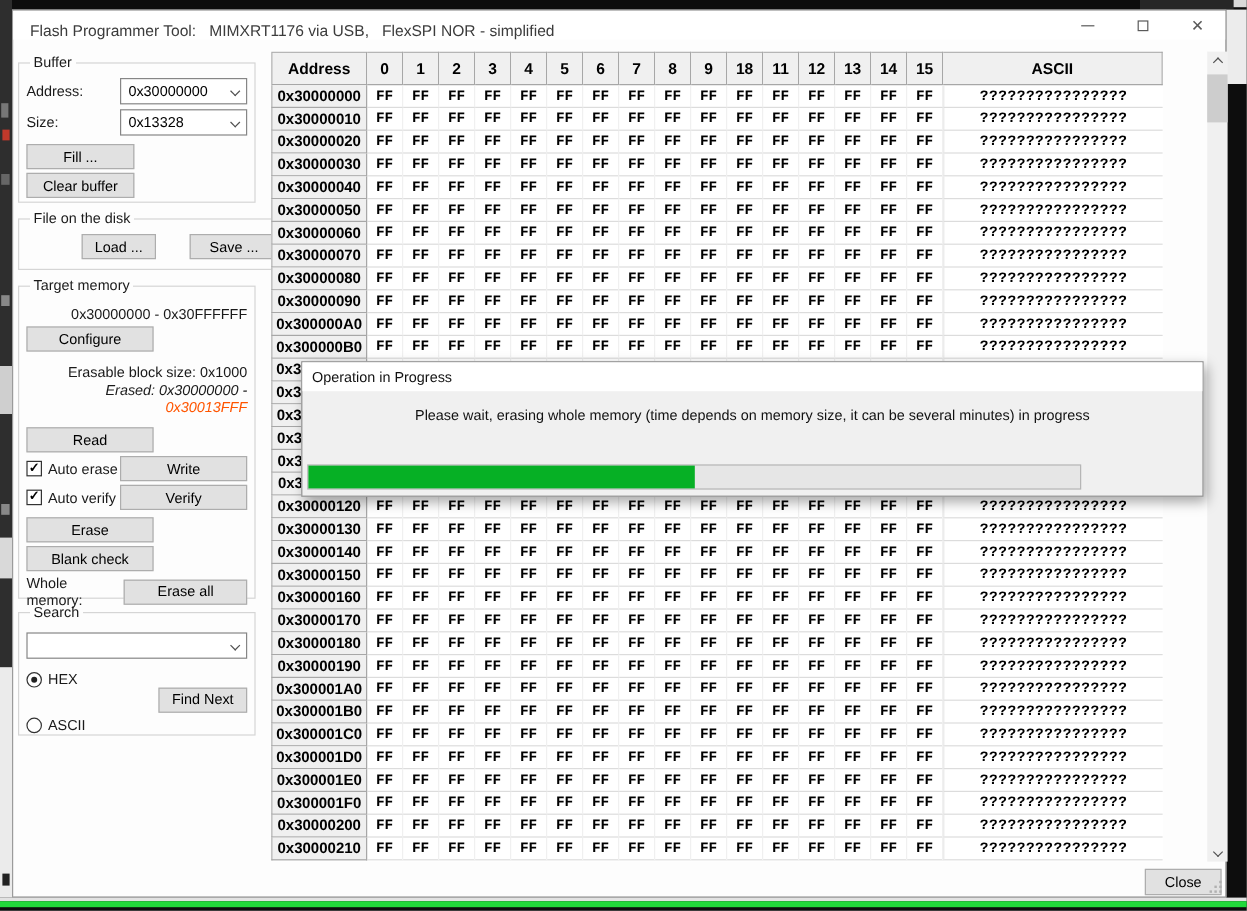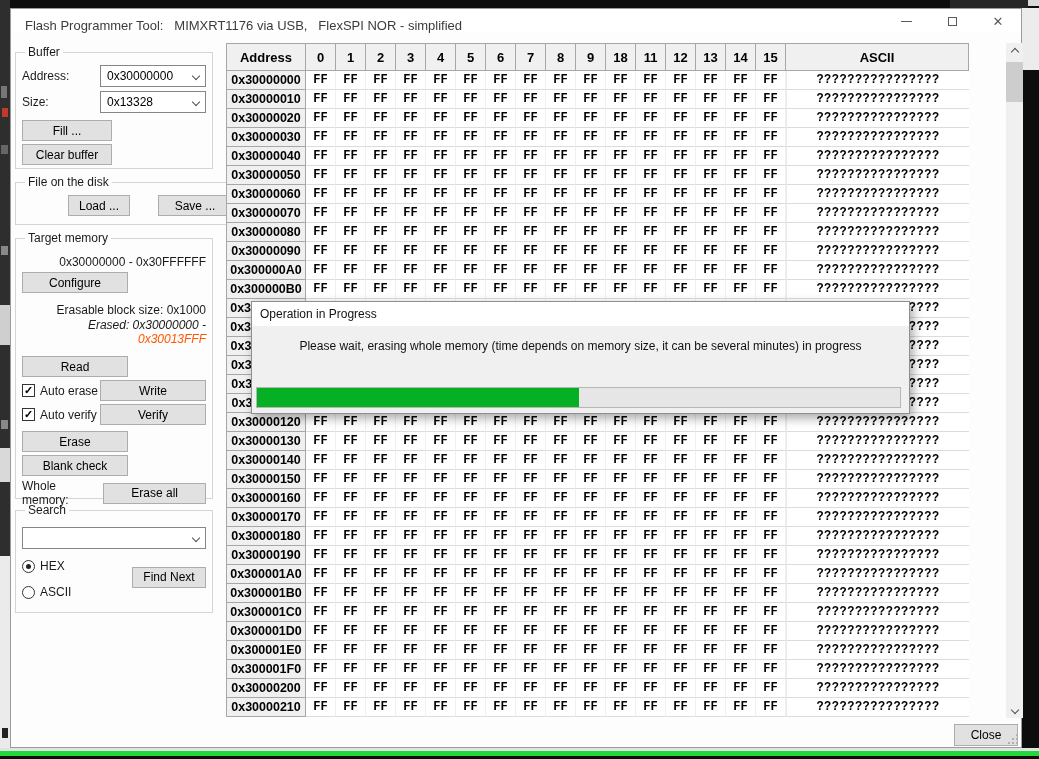--- a/index.html
+++ b/index.html
@@ -62,21 +62,21 @@
   .ascii-cell { height:19px; font-family:"Liberation Mono", monospace; font-weight:bold; font-size:12px;
                 letter-spacing:0.5px; border-bottom:1px solid #dcdcdc; border-left:1px solid #e8e8e8; }
 
   
   .vscroll { position:absolute; left:995px; top:34px; width:17px; height:675px; background:#f0f0f0; }
   .scroll-btn { position:absolute; left:0; width:17px; height:17px; display:flex; align-items:center; justify-content:center; }
   .scroll-up { top:0; } .scroll-down { bottom:0; }
   .scroll-thumb { position:absolute; left:0; top:19px; width:17px; height:40px; background:#cdcdcd; }
 
   
-  .dialog { position:absolute; left:240px; top:292px; width:659px; height:113px; background:#f0f0f0;
+  .dialog { position:absolute; left:240px; top:292px; width:752px; height:113px; background:#f0f0f0;
             border:1px solid #8f8f8f; box-shadow:3px 4px 10px rgba(0,0,0,0.35); z-index:20; }
   .dialog-title { height:24px; background:#fff; display:flex; align-items:center; padding-left:8px; font-size:12px; color:#111; }
   .dialog-msg { margin-top:13px; text-align:center; font-size:12px; color:#111; }
   .progress-track { position:absolute; left:4px; bottom:5px; width:645px; height:21px;
                     background:#e6e6e6; border:1px solid #b6b6b6; }
   .progress-fill { height:100%; width:0; }
 
   
   .close-btn { position:absolute; left:943px; top:715px; }
   .grip { position:absolute; right:3px; bottom:3px; width:2px; height:2px; background:#b0b0b0;
@@ -186,21 +186,21 @@
     </div>
   </fieldset>
 
   <fieldset class="fs-search">
     <legend>Search</legend>
     <div class="combo mt8" style="width:100%;">
       <span></span>
       <span class="chev"></span>
     </div>
     <div style="display:flex; justify-content:space-between; margin-top:10px;">
-      <div style="display:flex; flex-direction:column; gap:12px;justify-content:space-between;">
+      <div style="display:flex; flex-direction:column; gap:24px;justify-content:space-between;">
         <span class="checkrow">
           <span class="radio sel"></span>
           <span class="lbl">HEX</span>
         </span>
         <span class="checkrow">
           <span class="radio"></span>
           <span class="lbl">ASCII</span>
         </span>
       </div>
       <button class="btn w74" style="align-self:center; margin-top:-4px;">Find Next</button>

